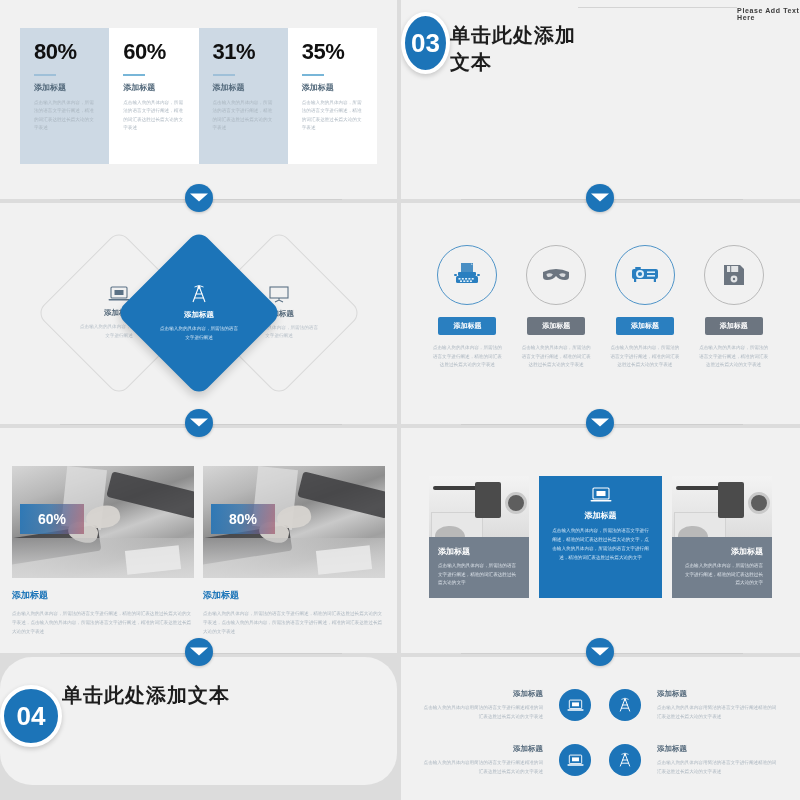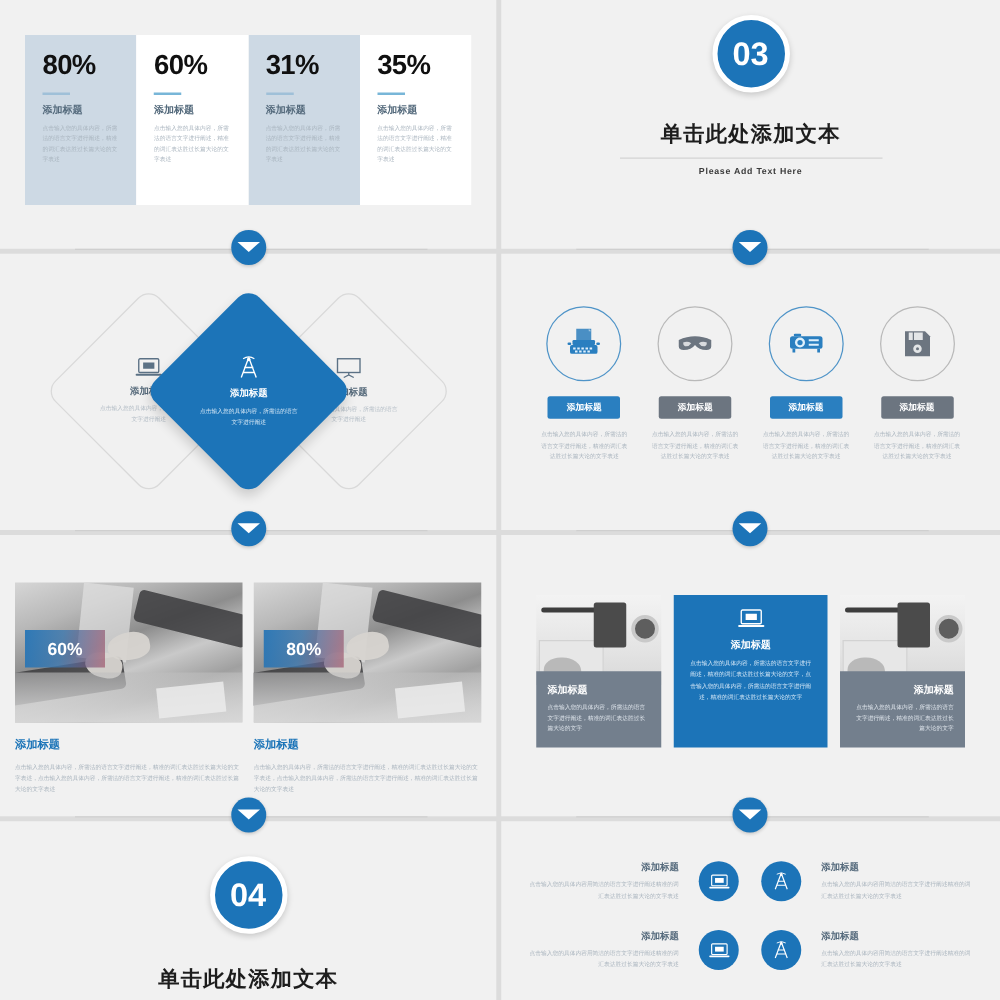--- a/index.html
+++ b/index.html
@@ -19,21 +19,21 @@
     position: absolute;
     background: #f1f1f1;
     overflow: hidden;
   }
   .s-0 { left: 0px;   top: 0px;   width: 397px; height: 199px; }
   .s-1 { left: 401px; top: 0px;   width: 399px; height: 199px; }
   .s-2 { left: 0px;   top: 203px; width: 397px; height: 221px; }
   .s-3 { left: 401px; top: 203px; width: 399px; height: 221px; }
   .s-4 { left: 0px;   top: 428px; width: 397px; height: 225px; }
   .s-5 { left: 401px; top: 428px; width: 399px; height: 225px; }
-  .s-6 { left: 0px;   top: 657px; width: 397px; height: 143px; }
+  .s-6 { left: 0px;   top: 657px; width: 397px; height: 128px; border-radius: 32px; }
   .s-7 { left: 401px; top: 657px; width: 399px; height: 143px; }
 
   
   .sep {
     position: absolute;
     width: 800px; height: 24px;
     pointer-events: none;
     z-index: 40;
   }
   .sep .rule {
@@ -74,36 +74,36 @@
     font-size: 22px; font-weight: 700; color: #101010;
     letter-spacing: -.5px; line-height: 1;
   }
   .card .dash { width: 22px; height: 2px; background: #9fc0d8; margin: 11px 0 6px 0; }
   .card.plain .dash { background: #78b6d8; }
   .card .ct { font-size: 8px; font-weight: 700; color: #546a7c; margin-bottom: 6px; }
   .card .cb { font-size: 4.6px; line-height: 1.85; color: #a9b5bf; max-width: 78px; }
   .card.plain .cb { color: #aab5bf; }
 
   
-  .sect { position: absolute; inset: 0; display: flex; flex-direction: column;
-          align-items: center; }
+  .sect { position: absolute; inset: 0; display: flex; flex-direction: row;
+          }
   .sect-ring {
     margin-top: 12px;
     width: 62px; height: 62px; border-radius: 50%;
     background: #1c74b8;
     border: 4px solid #ffffff;
     box-shadow: 0 2px 5px rgba(0,0,0,.18);
     display: flex; align-items: center; justify-content: center;
   }
   .sect-ring .num {
     color: #fff; font-size: 26px; font-weight: 700; letter-spacing: 0px;
     line-height: 1;
   }
   .sect-title {
-    margin-top: 22px; font-size: 17px; font-weight: 700; color: #1d1d1d;
+    margin-top: 22px; font-size: 20px; font-weight: 700; color: #1d1d1d;
     letter-spacing: 1px;
   }
   .sect-hr { margin-top: 7px; width: 210px; height: 1px; background: #d4d4d4; }
   .sect-sub {
     margin-top: 7px; font-size: 7px; font-weight: 700; color: #3a3a3a;
     letter-spacing: .6px;
   }
   .s-6 .sect-ring { margin-top: 28px; }
   .s-6 .sect-title { margin-top: 25px; }
 

